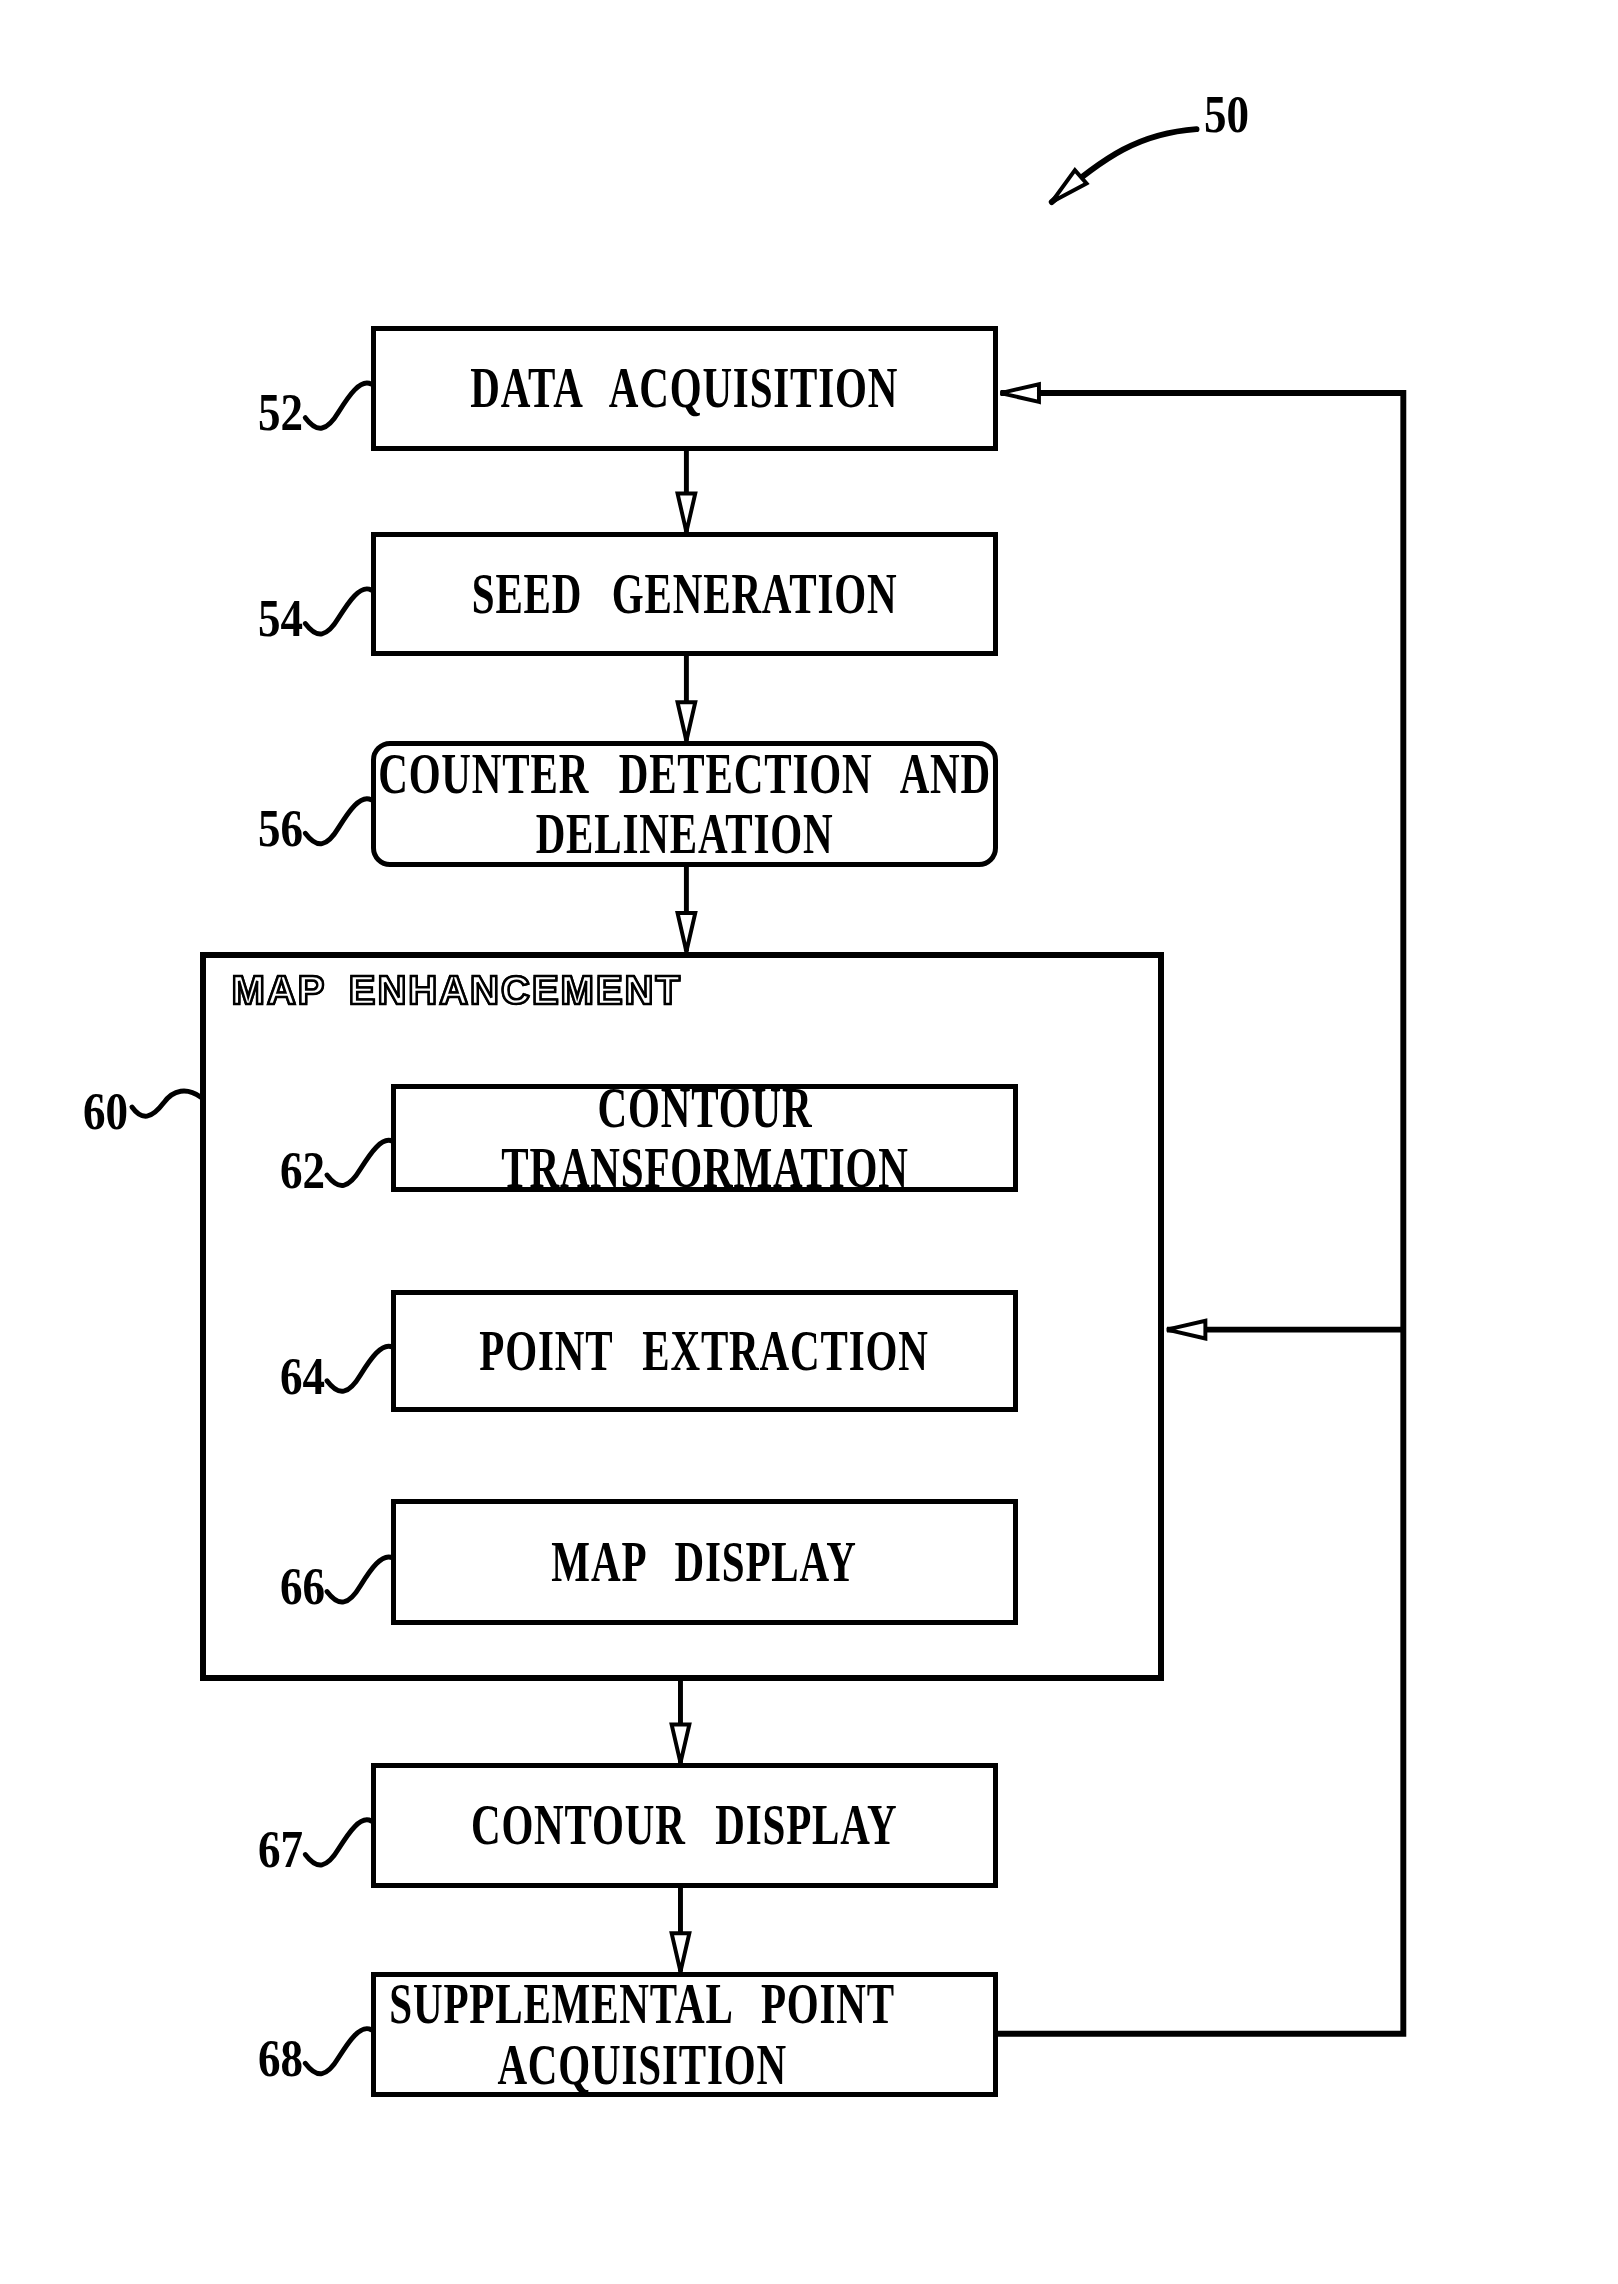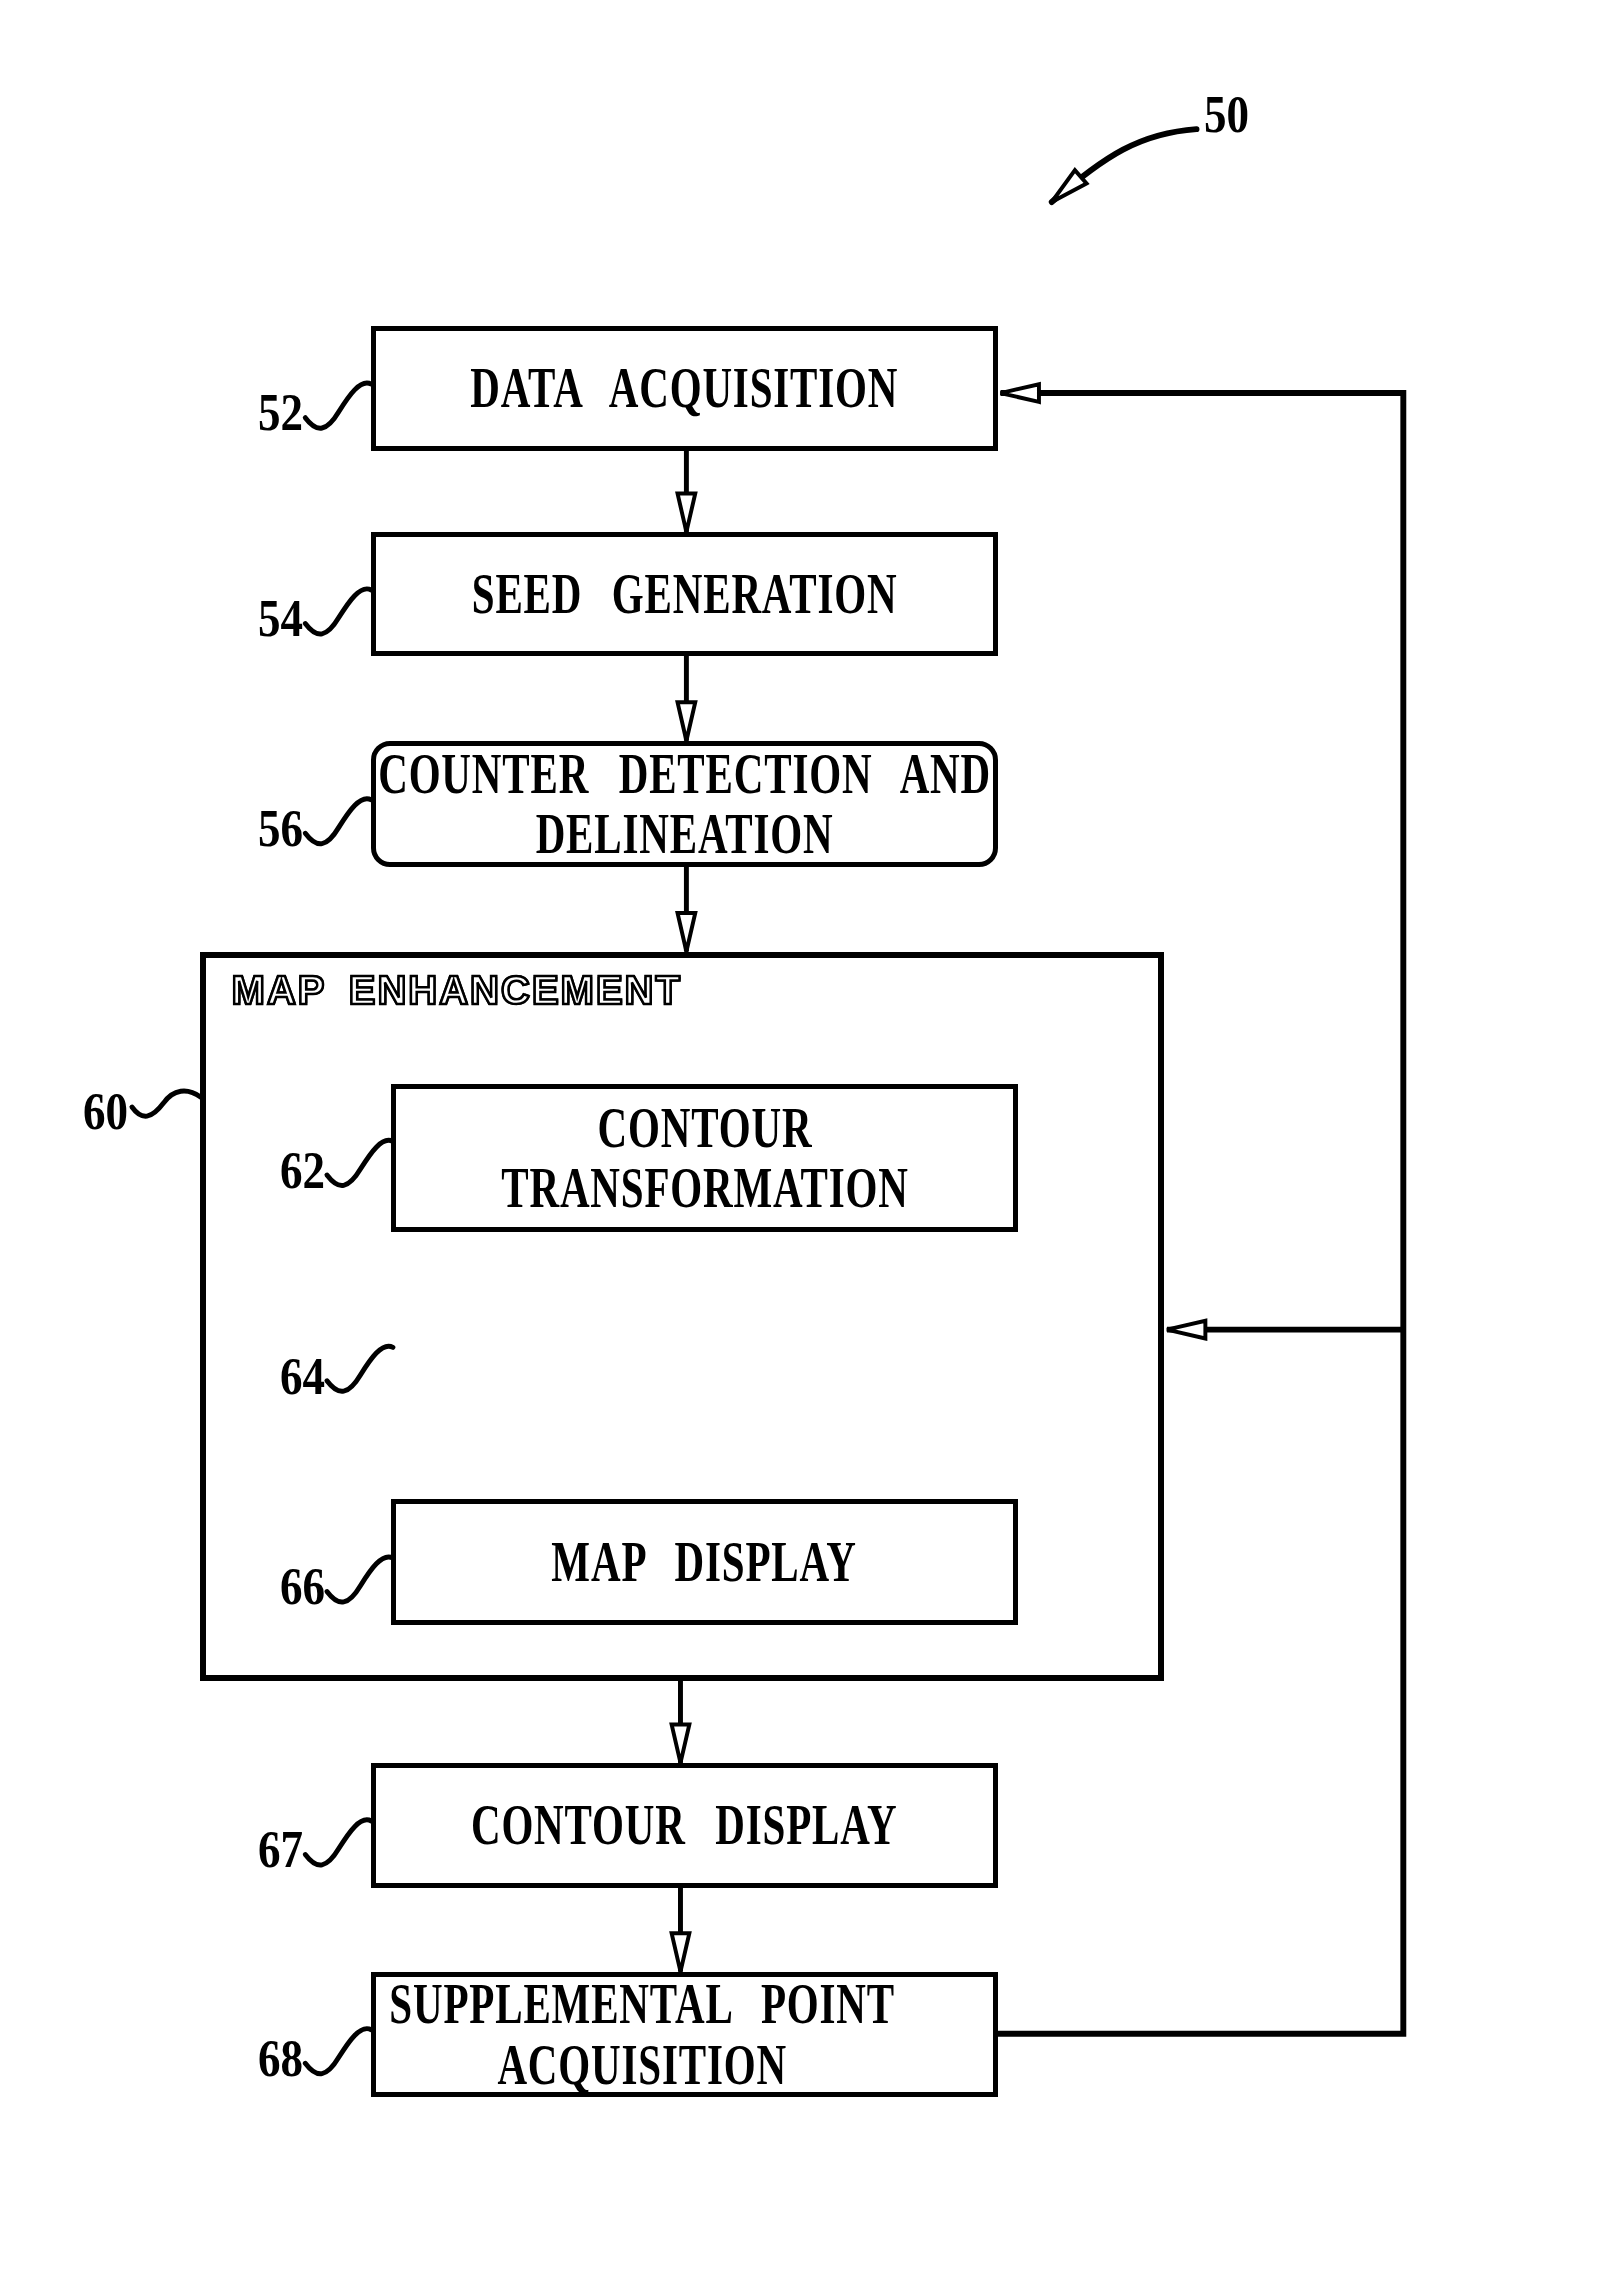--- a/index.html
+++ b/index.html
@@ -90,25 +90,28 @@
 
   <div class="node" style="left:371px;top:326px;width:627px;height:125px;">
     <div class="box-label">DATA ACQUISITION</div>
   </div>
 
   <div class="node" style="left:371px;top:741px;width:627px;height:126px;border-radius:19px;">
     <div class="box-label">COUNTER DETECTION AND
 DELINEATION</div>
   </div>
 
-  <div class="node" style="left:391px;top:1084px;width:627px;height:148px;">
+  <div class="node" style="left:391px;top:1084px;width:627px;height:108px;">
     <div class="box-label">CONTOUR
 TRANSFORMATION</div>
   </div>
 
+  <div class="node" style="left:391px;top:1290px;width:627px;height:122px;">
+    <div class="box-label">POINT EXTRACTION</div>
+  </div>
 
   <div class="node" style="left:391px;top:1499px;width:627px;height:126px;">
     <div class="box-label">MAP DISPLAY</div>
   </div>
 
   <div class="node" style="left:371px;top:1763px;width:627px;height:125px;">
     <div class="box-label">CONTOUR DISPLAY</div>
   </div>
 
   <div class="node" style="left:371px;top:1972px;width:627px;height:125px;justify-content:flex-end;">

